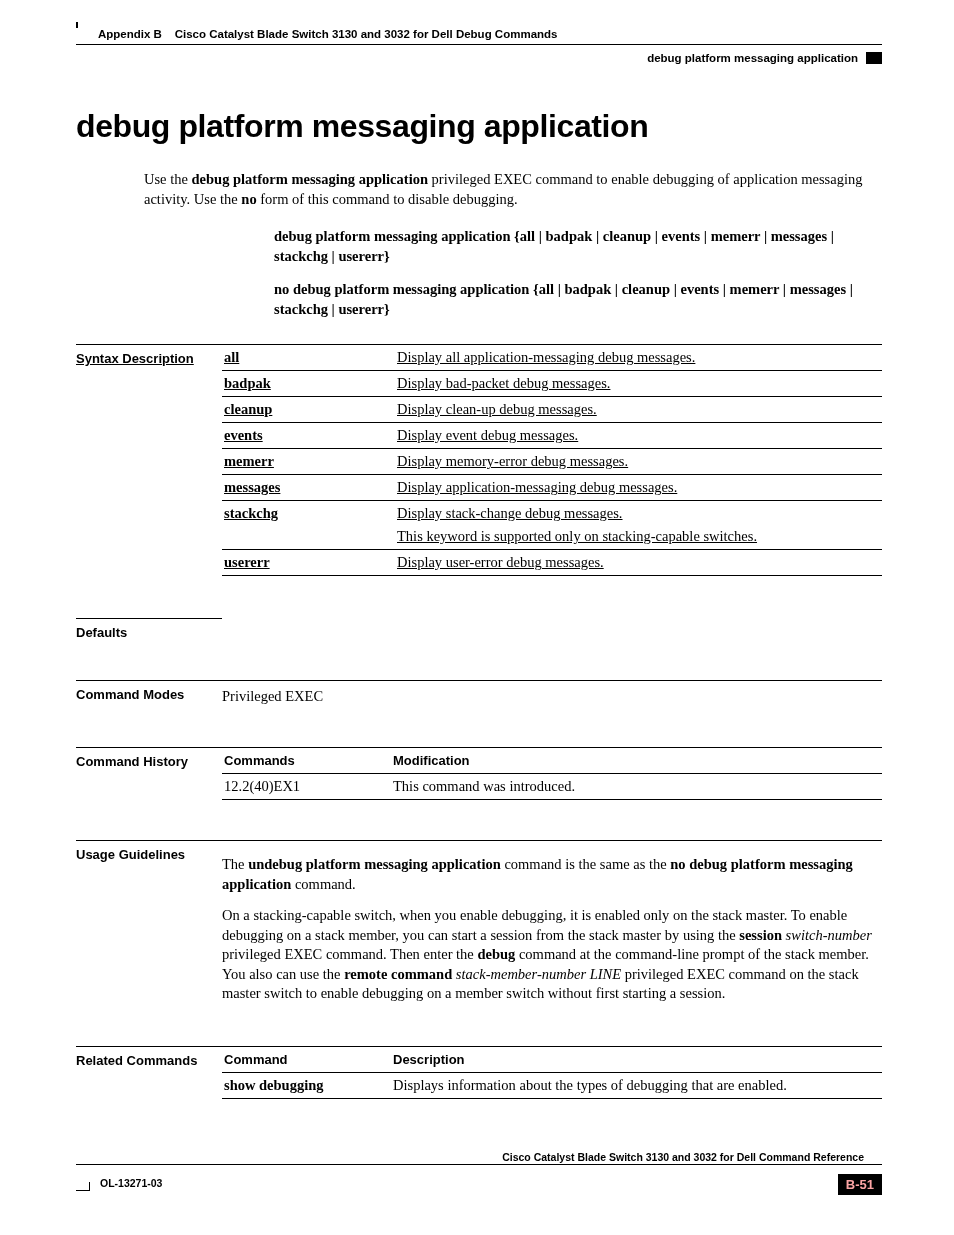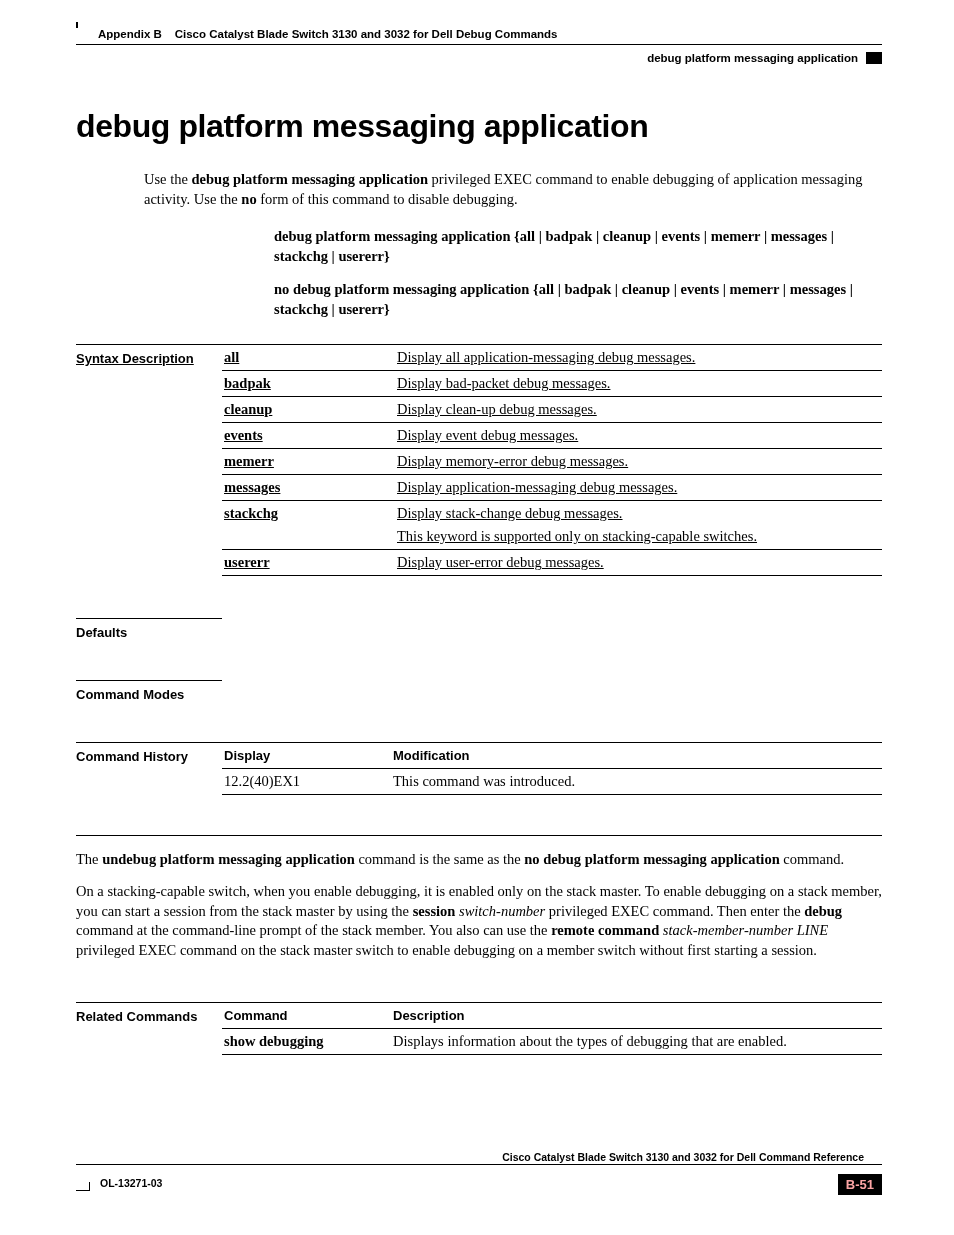--- a/index.html
+++ b/index.html
@@ -216,41 +216,43 @@
         </table>
     </div>
   </div>
 
   <div class="section" style="margin-top:42px;">
     <div class="section-label">Defaults</div>
   </div>
 
   <div class="section" style="margin-top:40px;">
     <div class="section-label">Command Modes</div>
+    <div class="section-body plain-body">Privileged EXEC</div>
   </div>
 
   <div class="section" style="margin-top:40px;">
     <div class="section-label">Command History</div>
     <div class="section-body">
       <table class="hist-table">
         <tbody>
             <tr class="thead-row">
-              <td>Display</td>
+              <td>Commands</td>
               <td>Modification</td>
             </tr>
         <tr class="data-row">
               <td>12.2(40)EX1</td>
               <td>This command was introduced.</td>
             </tr>
       </tbody>
         </table>
     </div>
   </div>
 
   <div class="section" style="margin-top:40px;">
+    <div class="section-label">Usage Guidelines</div>
     <div class="section-body plain-body usage">
       <p>
         <span>The </span><b>undebug platform messaging application</b><span> command is the same as the </span><b>no debug platform messaging application</b><span> command.</span>
       </p>
       <p>
         <span>On a stacking-capable switch, when you enable debugging, it is enabled only on the stack master. To enable debugging on a stack member, you can start a session from the stack master by using the </span><b>session</b><span> </span><i>switch-number</i><span> privileged EXEC command. Then enter the </span><b>debug</b><span> command at the command-line prompt of the stack member. You also can use the </span><b>remote command</b><span> </span><i>stack-member-number LINE</i><span> privileged EXEC command on the stack master switch to enable debugging on a member switch without first starting a session.</span>
       </p>
     </div>
   </div>
 

